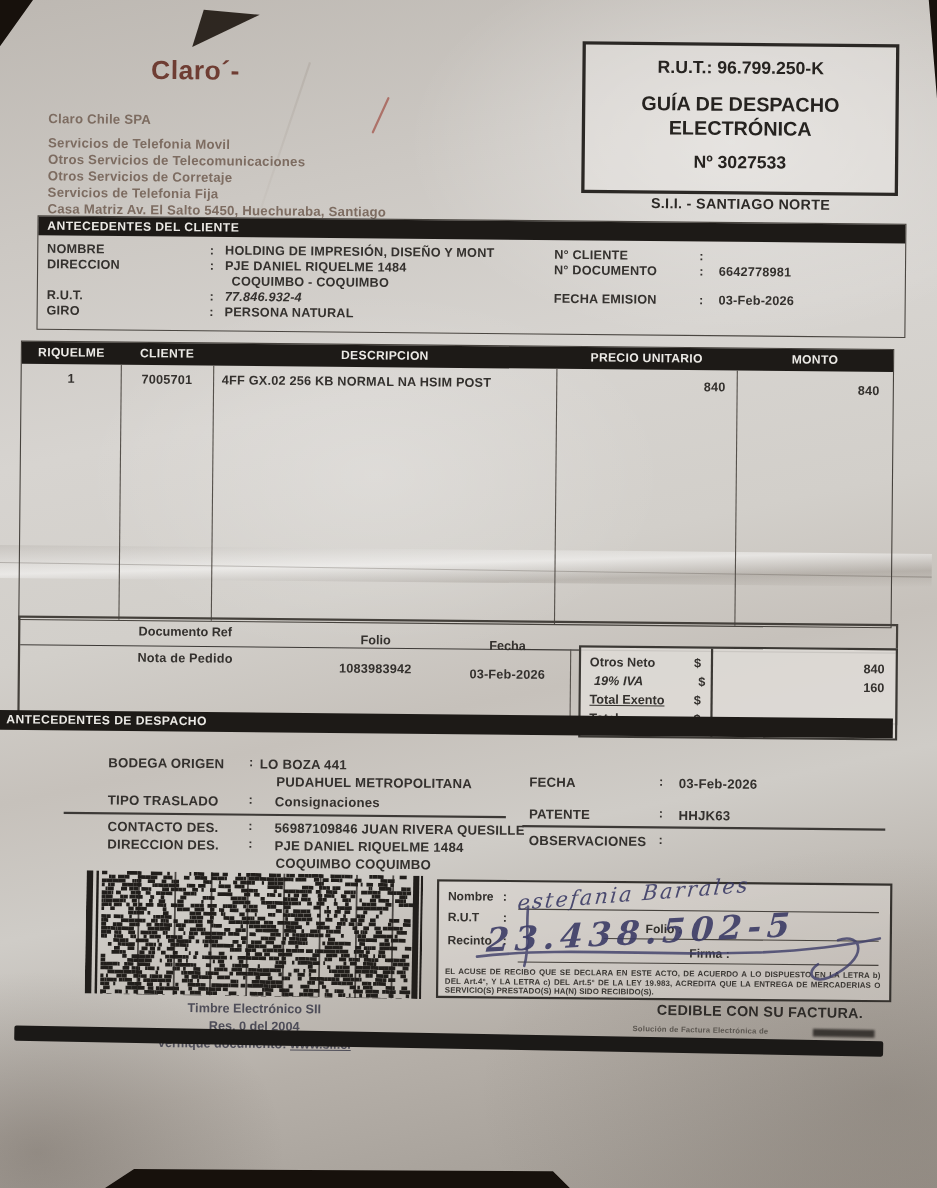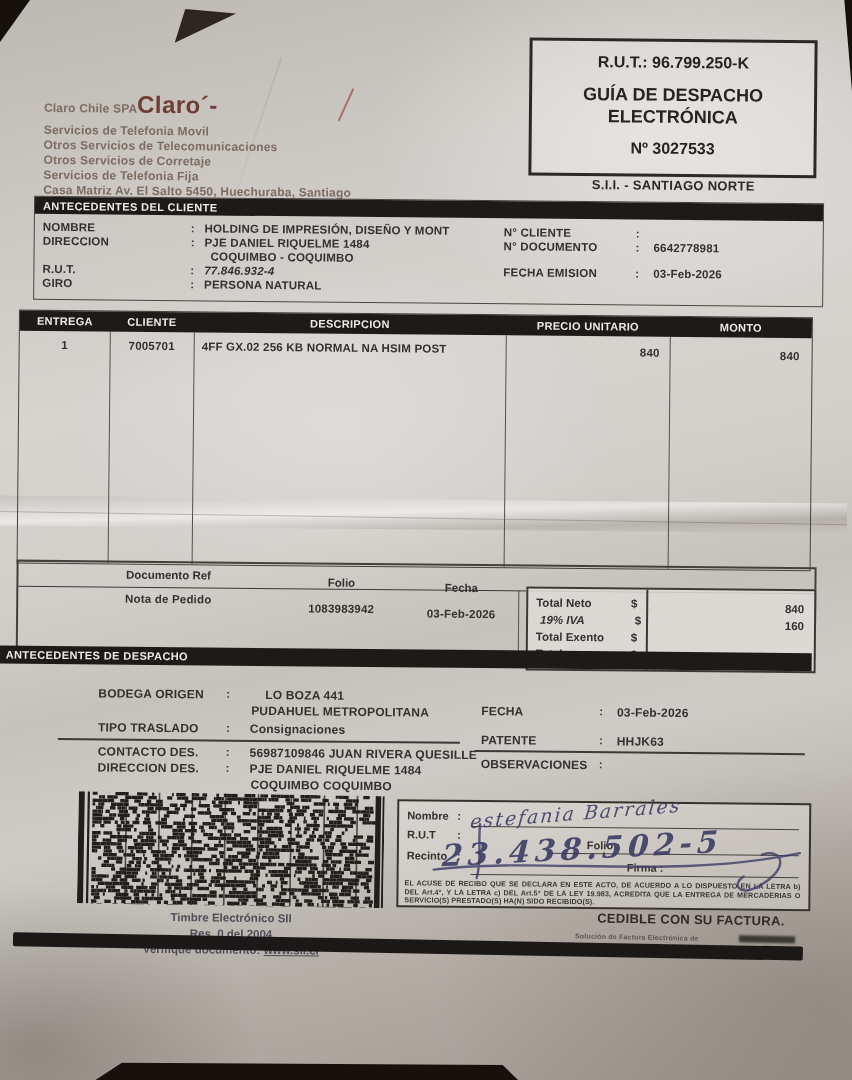--- a/index.html
+++ b/index.html
@@ -32,21 +32,21 @@
   .lbl,.val{font-size:11.5px;font-weight:bold;color:#34312e;letter-spacing:.2px;white-space:nowrap;}
   .colon{font-size:11.5px;font-weight:bold;color:#34312e;}
   .row{display:flex;align-items:flex-start;}
   .bar{background:#1d1a17;color:#eceae6;}
   .hline{background:#3c3936;height:1.5px;}
   .vline{background:#55504b;width:1.2px;}
   
   .swoosh{left:166px;top:2px;width:0;height:0;
     border-left:24px solid transparent;border-right:44px solid transparent;
     border-bottom:26px solid #221a14;transform:rotate(-26deg);opacity:.92;}
-  .logo{left:138px;top:50px;font-size:24px;font-weight:bold;color:#6f3d33;letter-spacing:.5px;margin-top:40px;}
+  .logo{left:138px;top:50px;font-size:24px;font-weight:bold;color:#6f3d33;letter-spacing:.5px;}
   .coinfo{font-size:12px;font-weight:bold;color:#7d6c61;letter-spacing:.2px;line-height:16px;}
   .rutbox{left:530px;top:33px;width:282px;height:132px;border:3px solid #2b2825;
     background:rgba(238,236,232,.35);text-align:center;color:#262320;}
   .rutbox .l1{margin-top:12px;font-size:16px;font-weight:bold;}
   .rutbox .l2{margin-top:12px;font-size:18px;font-weight:bold;line-height:22px;}
   .rutbox .l3{margin-top:12px;font-size:16px;font-weight:bold;}
   .sii{left:540px;top:172px;width:270px;text-align:center;font-size:13px;font-weight:bold;color:#2c2926;letter-spacing:.3px;}
   
   .clientbox{left:36px;top:196px;width:788px;height:102px;border:1.5px solid #4a4641;}
   .secbar{height:17px;font-size:11px;font-weight:bold;letter-spacing:.4px;display:flex;align-items:center;padding-left:8px;}
@@ -147,21 +147,21 @@
     <span class="val" style="margin-left:14px;">6642778981</span>
   </div>
   <div class="abs row" style="left:506px;top:262px;">
     <span class="lbl" style="width:132px;">FECHA EMISION</span>
     <span class="colon">:</span>
     <span class="val" style="margin-left:14px;">03-Feb-2026</span>
   </div>
 
   <div class="abs itable">
     <div class="bar ithead">
-      <span style="width:90px;">ENTREGA</span>
+      <span style="width:90px;">RIQUELME</span>
       <span style="width:84px;">CLIENTE</span>
       <span style="width:312px;">DESCRIPCION</span>
       <span style="width:164px;">PRECIO UNITARIO</span>
       <span style="width:142px;">MONTO</span>
     </div>
     <div class="itbody">
       <div class="abs vline" style="left:90px;top:0;height:100%;"></div>
       <div class="abs vline" style="left:174px;top:0;height:100%;"></div>
       <div class="abs vline" style="left:486px;top:0;height:100%;"></div>
       <div class="abs vline" style="left:650px;top:0;height:100%;"></div>
@@ -181,48 +181,48 @@
     <span class="abs refhdr" style="left:398px;top:16px;width:90px;text-align:center;">Fecha</span>
     <span class="abs val" style="left:60px;top:30px;width:180px;text-align:center;">Nota de Pedido</span>
     <span class="abs val" style="left:268px;top:38px;width:110px;text-align:center;">1083983942</span>
     <span class="abs val" style="left:398px;top:42px;width:90px;text-align:center;">03-Feb-2026</span>
   </div>
 
   <div class="abs totbox">
     <div class="abs vline" style="left:118px;top:0;height:100%;width:1.5px;background:#3b3834;"></div>
     <div style="padding-top:5px;">
       <div class="totrow">
-        <span style="width:86px;padding-left:8px;">Total Neto</span>
+        <span style="width:86px;padding-left:8px;">Otros Neto</span>
         <span style="width:24px;text-align:center;">$</span>
         <span style="flex:1;text-align:right;padding-right:10px;position:relative;top:4px;">840</span>
       </div>
       <div class="totrow">
         <span style="width:86px;padding-left:12px;font-style:italic;">19% IVA</span>
         <span style="width:24px;text-align:center;">$</span>
         <span style="flex:1;text-align:right;padding-right:10px;position:relative;top:4px;">160</span>
       </div>
       <div class="totrow">
-        <span style="width:86px;padding-left:8px;">Total Exento</span>
+        <span style="width:86px;padding-left:8px;text-decoration:underline;">Total Exento</span>
         <span style="width:24px;text-align:center;">$</span>
         <span style="flex:1;text-align:right;padding-right:10px;position:relative;top:4px;"></span>
       </div>
       <div class="totrow">
         <span style="width:86px;padding-left:8px;">Total</span>
         <span style="width:24px;text-align:center;">$</span>
         <span style="flex:1;text-align:right;padding-right:10px;position:relative;top:4px;">1.000</span>
       </div>
     </div>
   </div>
 
   <div class="abs bar dispbar secbar">ANTECEDENTES DE DESPACHO</div>
 
   <div class="abs row" style="left:105px;top:686px;">
     <span class="lbl" style="width:128px;font-size:12px;">BODEGA ORIGEN</span>
     <span class="colon">:</span>
-    <span class="val" style="margin-left:35px;font-size:12px;">LO BOZA 441</span>
+    <span class="val" style="margin-left:6px;font-size:12px;">LO BOZA 441</span>
   </div>
   <div class="abs val" style="left:258px;top:702px;font-size:12px;">PUDAHUEL  METROPOLITANA</div>
   <div class="abs row" style="left:105px;top:720px;">
     <span class="lbl" style="width:128px;font-size:12px;">TIPO TRASLADO</span>
     <span class="colon">:</span>
     <span class="val" style="margin-left:20px;font-size:12px;">Consignaciones</span>
   </div>
   <div class="abs hline" style="left:65px;top:738px;width:402px;"></div>
   <div class="abs row" style="left:105px;top:744px;">
     <span class="lbl" style="width:128px;font-size:12px;">CONTACTO DES.</span>

